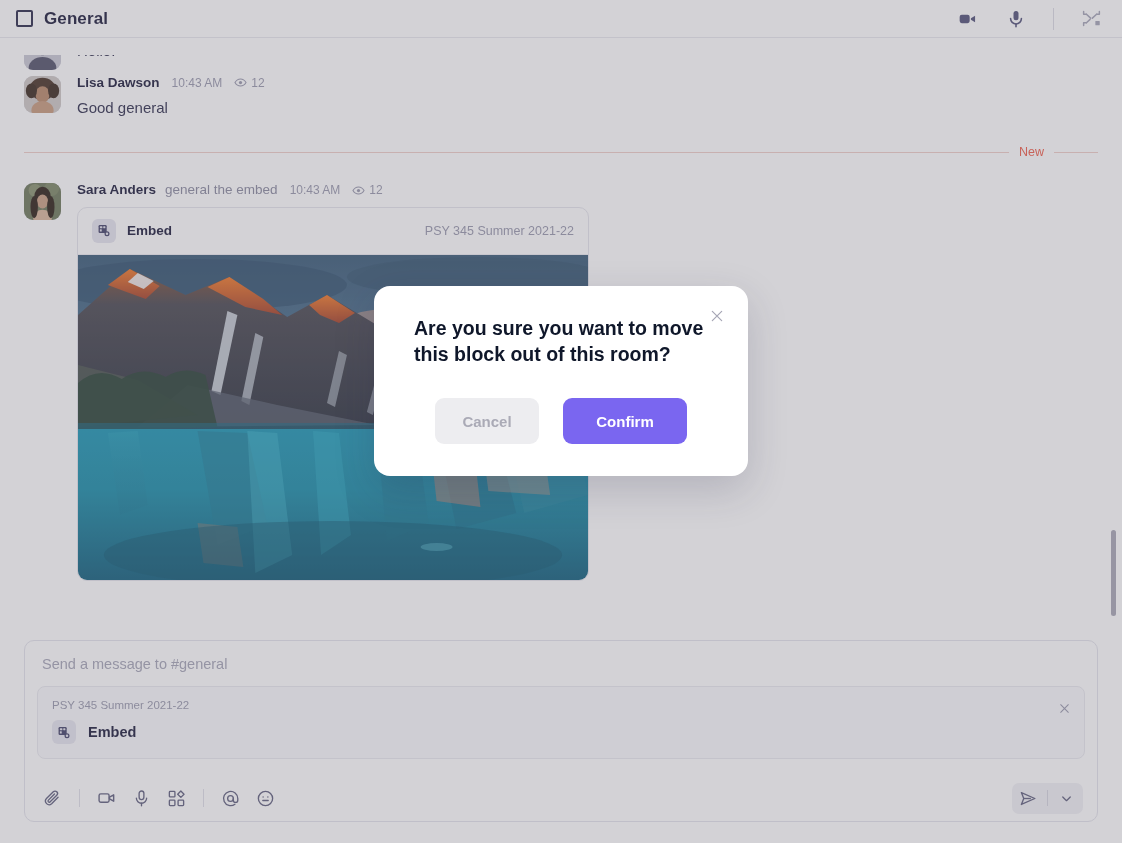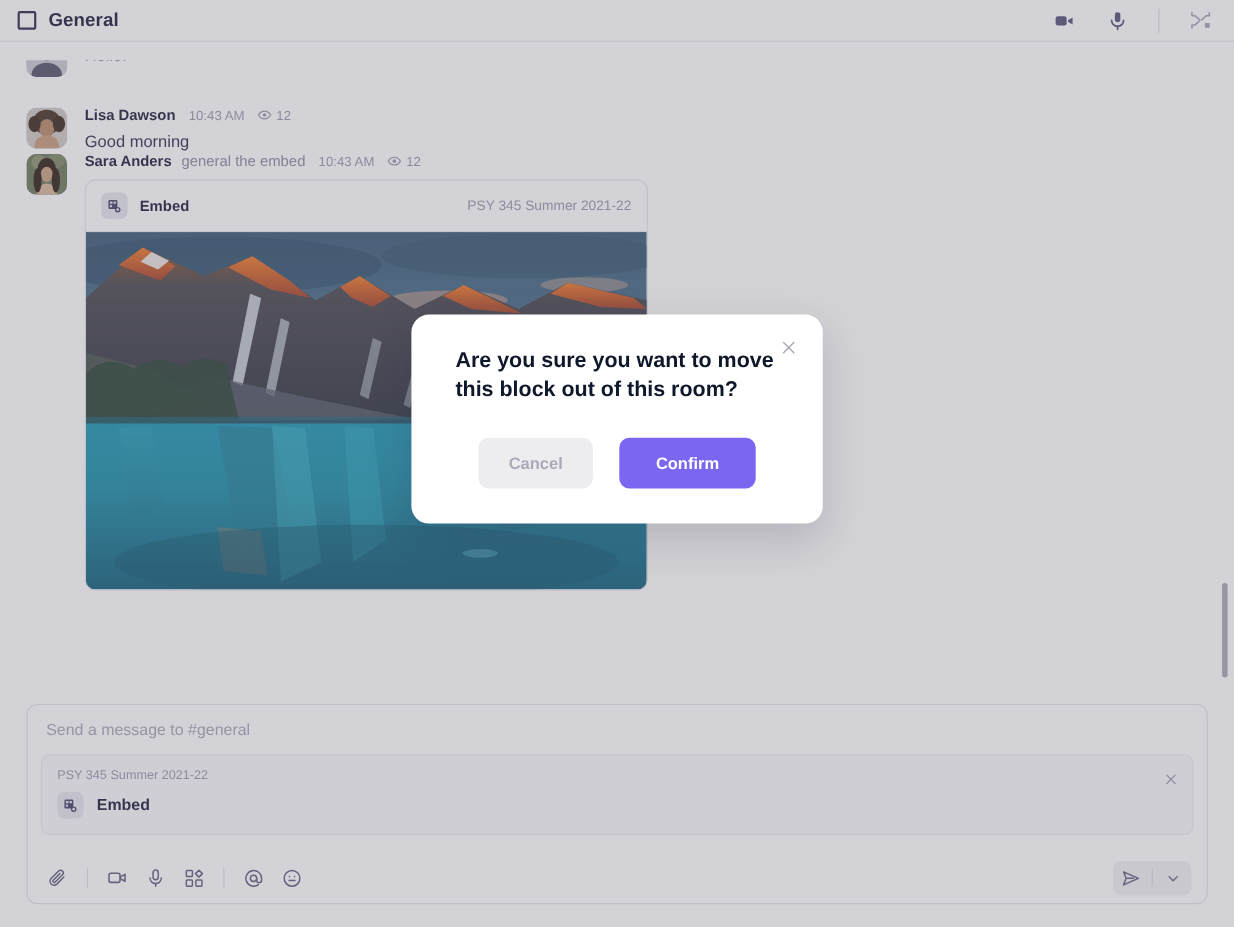--- a/index.html
+++ b/index.html
@@ -377,21 +377,21 @@
           <ellipse cx="20" cy="38" rx="15" ry="12" fill="#53536b"></ellipse>
           <rect x="8" y="12" width="24" height="6" rx="2" fill="#2f2f44"></rect>
         </svg>
       </div>
       <div class="msg-body">
         <div class="msg-meta"></div>
         <div class="msg-text">Hello!</div>
       </div>
     </div>
 
-    <div class="msg" style="margin-top:28px;justify-content:flex-end;">
+    <div class="msg" style="margin-top:6px;justify-content:flex-end;">
       <div class="avatar">
         <svg viewBox="0 0 40 40">
           <rect width="40" height="40" fill="#cfc9c6"></rect>
           <ellipse cx="20" cy="14" rx="14" ry="12" fill="#4a3428"></ellipse>
           <ellipse cx="20" cy="20" rx="7.5" ry="9" fill="#b98a6b"></ellipse>
           <ellipse cx="20" cy="37" rx="12" ry="10" fill="#c89b7d"></ellipse>
           <ellipse cx="8" cy="16" rx="6" ry="8" fill="#3d2b20"></ellipse>
           <ellipse cx="32" cy="16" rx="6" ry="8" fill="#3d2b20"></ellipse>
         </svg>
       </div>
@@ -400,24 +400,29 @@
           <span class="msg-author">Lisa Dawson</span>
           <span class="msg-time">10:43 AM</span>
           <span class="msg-views">
             <svg width="13" height="13" viewBox="0 0 24 24" fill="none" stroke="currentColor" stroke-width="2">
               <path d="M1.8 12S5.6 5.5 12 5.5 22.2 12 22.2 12 18.4 18.5 12 18.5 1.8 12 1.8 12z"></path>
               <circle cx="12" cy="12" r="3" fill="currentColor" stroke="none"></circle>
             </svg>
             <span>12</span>
           </span>
         </div>
-        <div class="msg-text">Good morning</div>
+        <div class="msg-text">Good general</div>
       </div>
     </div>
 
+    <div class="new-divider">
+      <span class="line"></span>
+      <span class="label">New</span>
+      <span class="line short"></span>
+    </div>
 
     <div class="msg">
       <div class="avatar">
         <svg viewBox="0 0 40 40">
           <rect width="40" height="40" fill="#6f7a5c"></rect>
           <circle cx="12" cy="8" r="7" fill="#8a9470"></circle>
           <circle cx="30" cy="6" r="8" fill="#7d8866"></circle>
           <ellipse cx="20" cy="15" rx="9" ry="11" fill="#2e2218"></ellipse>
           <ellipse cx="20" cy="20" rx="6" ry="7.5" fill="#caa184"></ellipse>
           <ellipse cx="20" cy="38" rx="10" ry="9" fill="#d8b79c"></ellipse>

